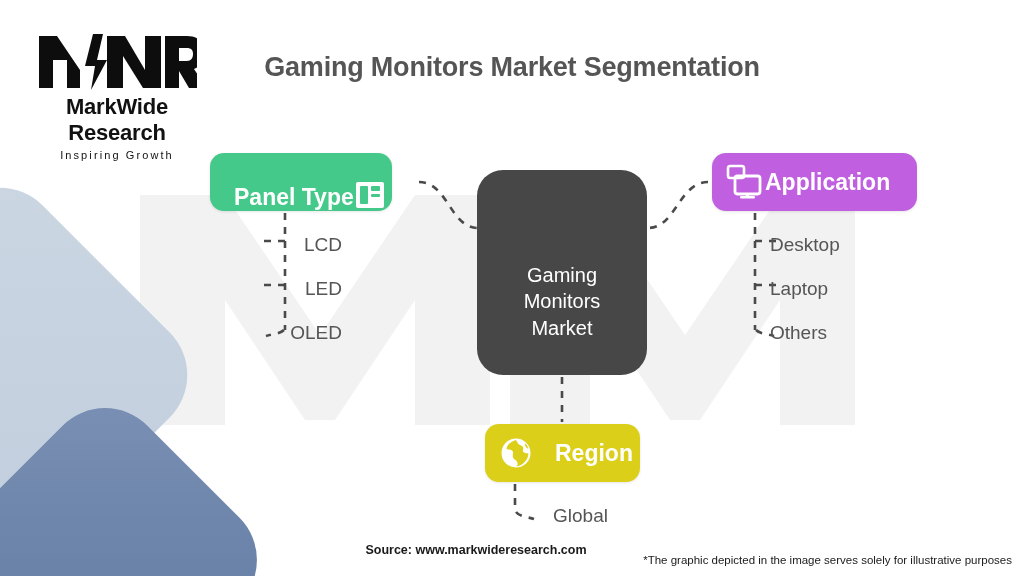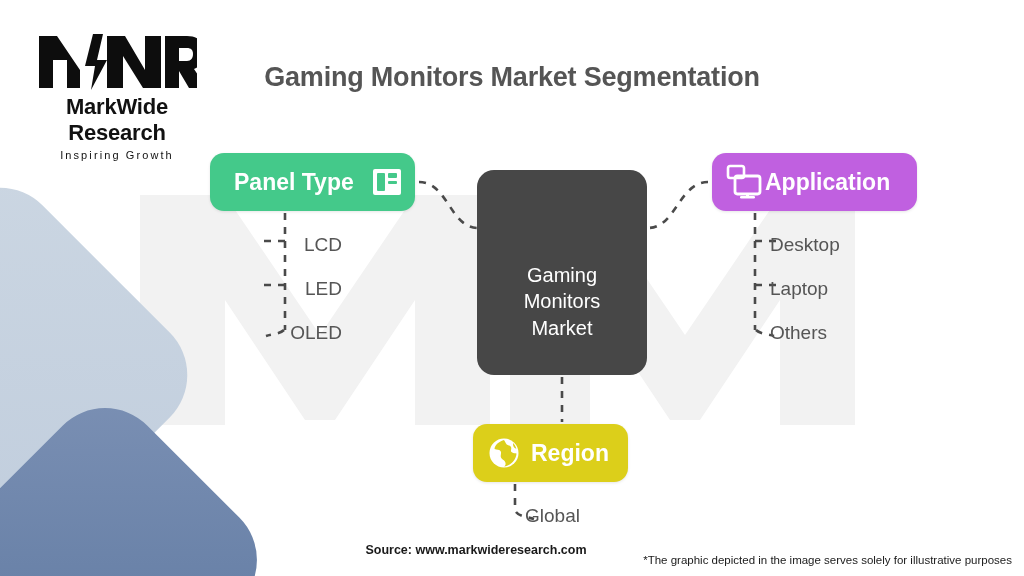--- a/index.html
+++ b/index.html
@@ -53,31 +53,30 @@
     font-size:11px; color:#111; letter-spacing:2.1px;
     margin-top:3px; font-family:"Liberation Sans", sans-serif;
   }
 
   
   #title {
     position:absolute; top:52px; left:0; width:1024px;
     text-align:center; z-index:5;
     font-size:27px; font-weight:bold; color:#555555;
     letter-spacing:-0.2px;
-    margin-top:10px;
   }
 
   
   #connectors { position:absolute; inset:0; z-index:2; }
 
   
   #center-node {
     position:absolute;
     left:477px; top:170px; width:170px; height:205px;
-    background:#474747; border-radius:17px;
+    background:#474747; border-radius:26px;
     z-index:3;
     display:flex; align-items:flex-end; justify-content:center;
     padding-bottom:34px;
   }
   #center-node .label {
     color:#ffffff; font-size:20px; line-height:1.32;
     text-align:center; font-weight:normal;
   }
 
   
@@ -85,56 +84,57 @@
     position:absolute; z-index:4;
     border-radius:14px;
     display:flex; align-items:center;
     color:#ffffff; font-size:23px; font-weight:bold;
     box-shadow:0 1px 3px rgba(0,0,0,0.10);
   }
   .pill .pill-label { white-space:nowrap; }
   .pill .pill-icon { display:flex; align-items:center; justify-content:center; }
 
   #pill-panel {
-    left:210px; top:153px; width:205px; height:58px;
+    left:210px; top:153px; width:182px; height:58px;
     background:#44c98a;
     padding:0 12px 0 24px;
     justify-content:space-between;
+    align-items:flex-end;
   }
   #pill-app {
     left:712px; top:153px; width:205px; height:58px;
     background:#c060e0;
     padding:0 20px 0 14px;
     justify-content:flex-start; gap:1px;
   }
   #pill-region {
-    left:473px; top:424px; width:155px; height:58px;
+    left:485px; top:424px; width:155px; height:58px;
     background:#dccf1a;
     padding:0 18px 0 14px;
-    justify-content:flex-start; gap:10px;
+    justify-content:flex-start; gap:22px;
   }
 
   
   .sub-item {
     position:absolute; z-index:4;
     font-size:19px; color:#555555;
     white-space:nowrap;
   }
   .sub-left  { text-align:right; }
   .sub-right { text-align:left; }
 
   #sub-lcd   { right:682px; top:234px;margin-left:34px; }
   #sub-led   { right:682px; top:278px; }
   #sub-oled  { right:682px; top:322px; }
 
   #sub-desktop { left:770px; top:234px; }
   #sub-laptop  { left:770px; top:278px; }
   #sub-others  { left:770px; top:322px; }
 
-  #sub-global  { left:525px; top:505px; }
+  #sub-global  { left:553px; top:505px; }
 
   
   #source {
     position:absolute; top:543px; left:0; width:952px;
     text-align:center; z-index:5;
     font-size:12.5px; font-weight:bold; color:#1a1a1a;
   }
   #disclaimer {
     position:absolute; top:554px; right:12px; z-index:5;
     font-size:11.5px; color:#1a1a1a;

